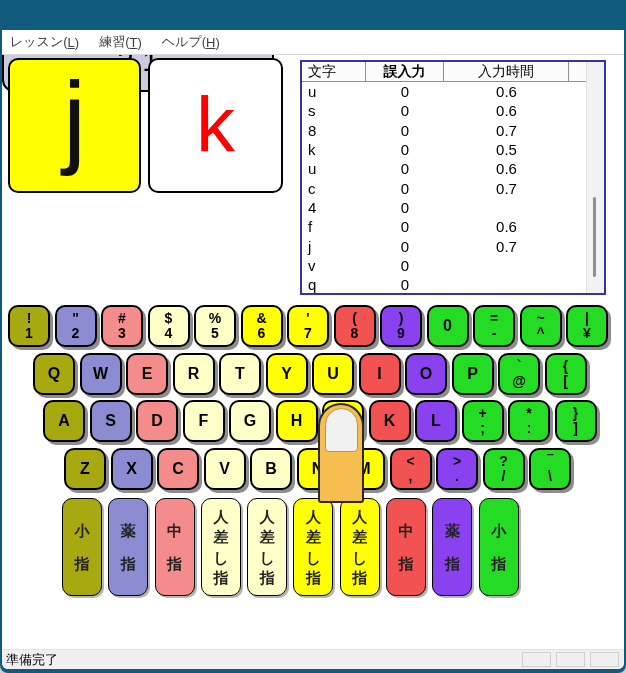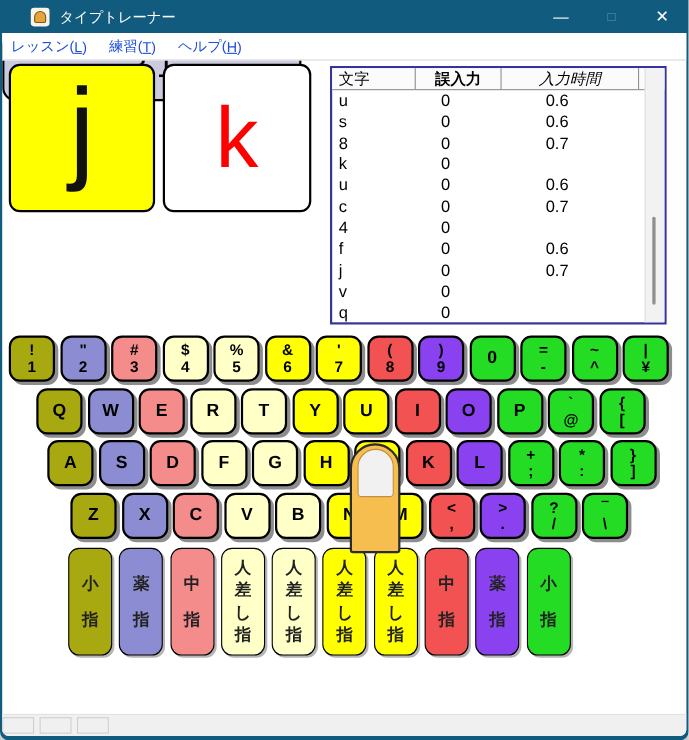--- a/index.html
+++ b/index.html
@@ -23,21 +23,21 @@
   .btn-max { right:48px; color:#6d92a7; font-size:12px; }
   .btn-close { right:2px; font-size:15px; }
 
   
   .inner { position:absolute; left:2px; top:30px; width:622px; height:639px;
            background:#ffffff; border-radius:0 0 6px 6px; overflow:hidden; }
 
   
   .menubar { position:absolute; left:0; top:0; width:622px; height:25px;
              background:#ffffff; border-bottom:1px solid #d8d8d8;
-             display:flex; align-items:center; font-size:13px; color:#1d4ed8; }
+             display:flex; align-items:center; font-size:13px; color:#404040; }
   .menu-item { padding:0 10px; height:100%; display:flex; align-items:center; }
   .menu-item:first-child { padding-left:8px; }
   .menu-item .mn { text-decoration:underline; }
 
   
   .char-box { position:absolute; border:2px solid #000; border-radius:10px;
               display:flex; align-items:center; justify-content:center; }
   .box-current { left:6px; top:28px; width:133px; height:135px; background:#ffff00;
                  font-size:104px; color:#111; padding-bottom:14px; }
   .box-next { left:146px; top:28px; width:135px; height:135px; background:#ffffff;
@@ -46,23 +46,23 @@
               border:2px solid #000; border-radius:12px; display:flex;
               align-items:center; justify-content:center; font-size:30px; color:#000; }
 
   
   .table-panel { position:absolute; left:298px; top:30px; width:306px; height:235px;
                  background:#ffffff; border:2px solid #34349e; }
   .t-header { display:flex; height:20px; border-bottom:1px solid #909090;
               background:#fbfbfb; font-size:14px; color:#000; }
   .t-header .hc { border-right:1px solid #909090; display:flex; align-items:center;
                   justify-content:center; }
-  .hc.c0 { width:76px; justify-content:flex-start; padding-left:6px;text-align:center; }
+  .hc.c0 { width:64px; justify-content:flex-start; padding-left:6px;text-align:center; }
   .hc.c1 { width:78px;font-weight:bold; }
-  .hc.c2 { width:125px;font-style:italic; }
+  .hc.c2 { width:125px; }
   .hc.c3 { width:17px; border-right:none; }
   .t-body { position:absolute; left:0; top:20px; width:284px; height:212px;
             overflow:hidden; }
   .t-row { display:flex; height:19.3px; font-size:15px; color:#000; align-items:center; }
   .t-row .tc0 { width:64px; padding-left:6px; }
   .t-row .tc1 { width:78px; text-align:center; }
   .t-row .tc2 { width:125px; text-align:center; }
   .v-scroll { position:absolute; right:0; top:0; width:18px; height:231px;
               background:#f2f2f2; border-left:1px solid #e0e0e0; }
   .v-thumb { position:absolute; left:6px; top:135px; width:3px; height:80px;
@@ -102,29 +102,20 @@
                background:#f0f0f0; border-top:1px solid #e2e2e2; font-size:13px;
                color:#000; display:flex; align-items:center; }
   .status-text { padding-left:4px; flex:1; }
   .status-cell { width:29px; height:15px; border:1px solid #cfcfcf; margin-right:5px; }
 </style>
 </head>
 <body>
 
 <div class="window">
 
-  <div class="titlebar">
-    <div class="app-icon">
-      <div class="glyph"></div>
-    </div>
-    <div class="win-title">タイプトレーナー</div>
-    <div class="win-btn btn-min">—</div>
-    <div class="win-btn btn-max">□</div>
-    <div class="win-btn btn-close">✕</div>
-  </div>
 
   <div class="inner">
 
     <div class="menubar" id="menubar">
         <div class="menu-item">
           <span>レッスン(</span>
           <span class="mn">L</span>
           <span>)</span>
         </div>
         <div class="menu-item">
@@ -168,20 +159,21 @@
             <div class="tc2">0.6</div>
           </div>
           <div class="t-row">
             <div class="tc0">8</div>
             <div class="tc1">0</div>
             <div class="tc2">0.7</div>
           </div>
           <div class="t-row">
             <div class="tc0">k</div>
             <div class="tc1">0</div>
+            <div class="tc2">0.5</div>
           </div>
           <div class="t-row">
             <div class="tc0">u</div>
             <div class="tc1">0</div>
             <div class="tc2">0.6</div>
           </div>
           <div class="t-row">
             <div class="tc0">c</div>
             <div class="tc1">0</div>
             <div class="tc2">0.7</div>
@@ -385,19 +377,20 @@
           <div>小</div>
           <div>指</div>
         </div>
       </div>
 
     <div class="finger">
       <div class="nail"></div>
     </div>
 
     <div class="statusbar">
+      <div class="status-text">準備完了</div>
       <div class="status-cell"></div>
       <div class="status-cell"></div>
       <div class="status-cell"></div>
     </div>
 
   </div>
 </div>
 
 </body></html>

